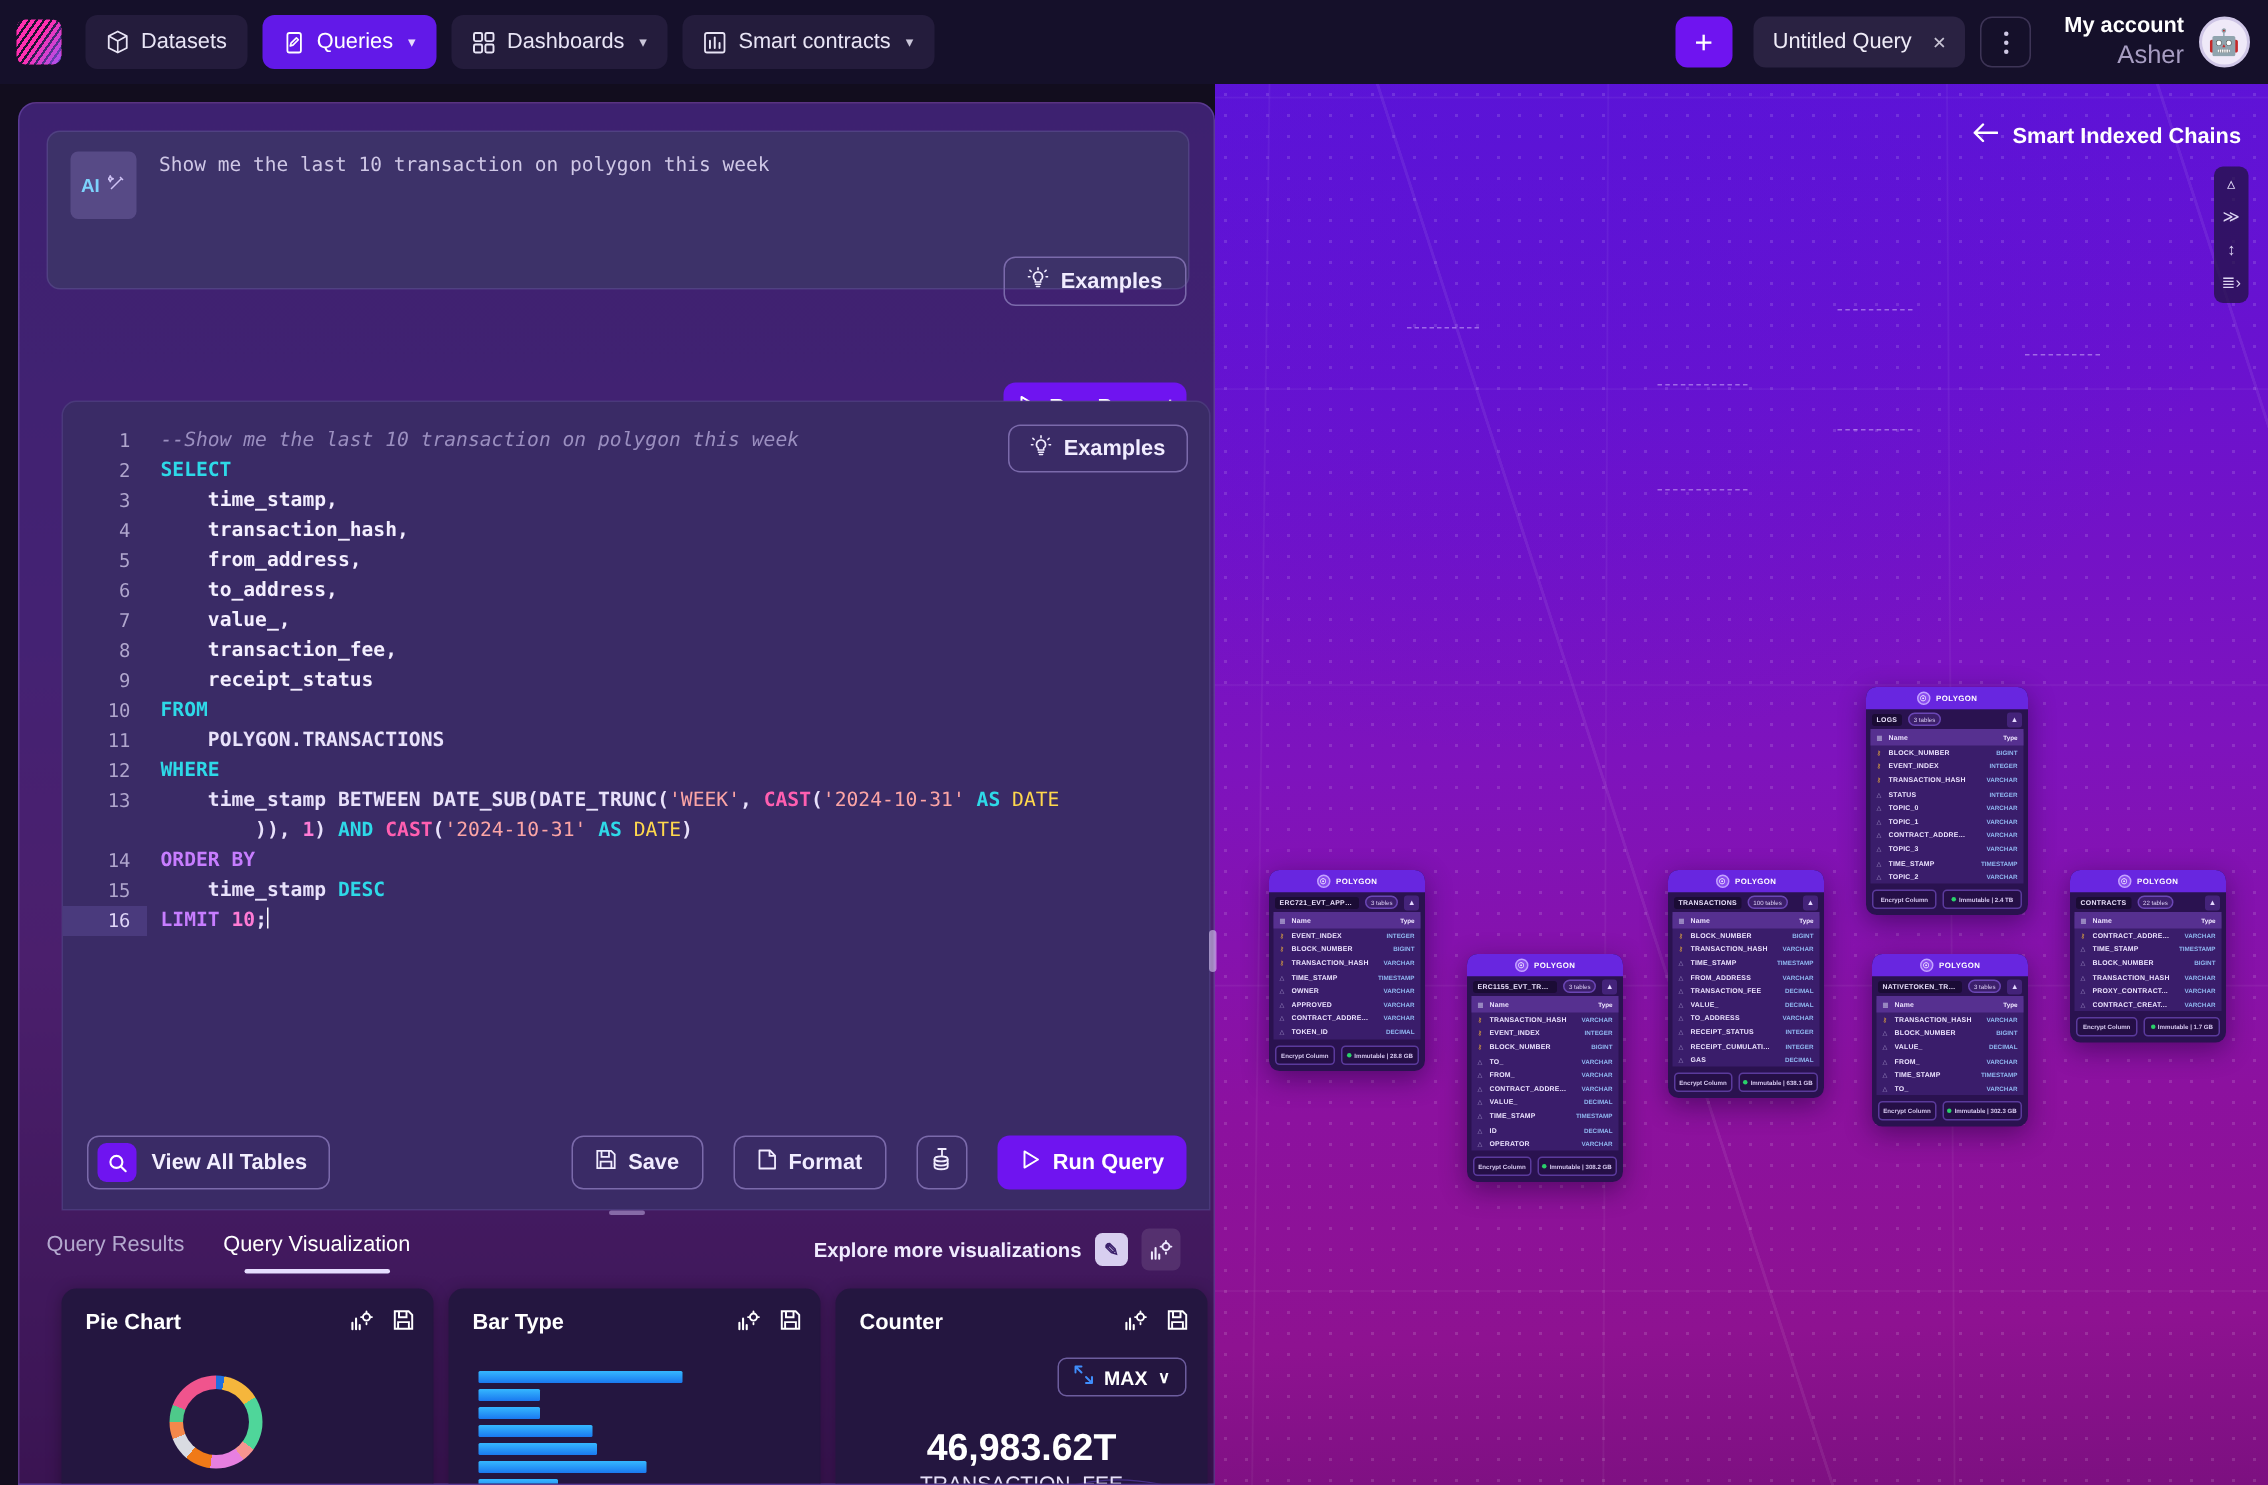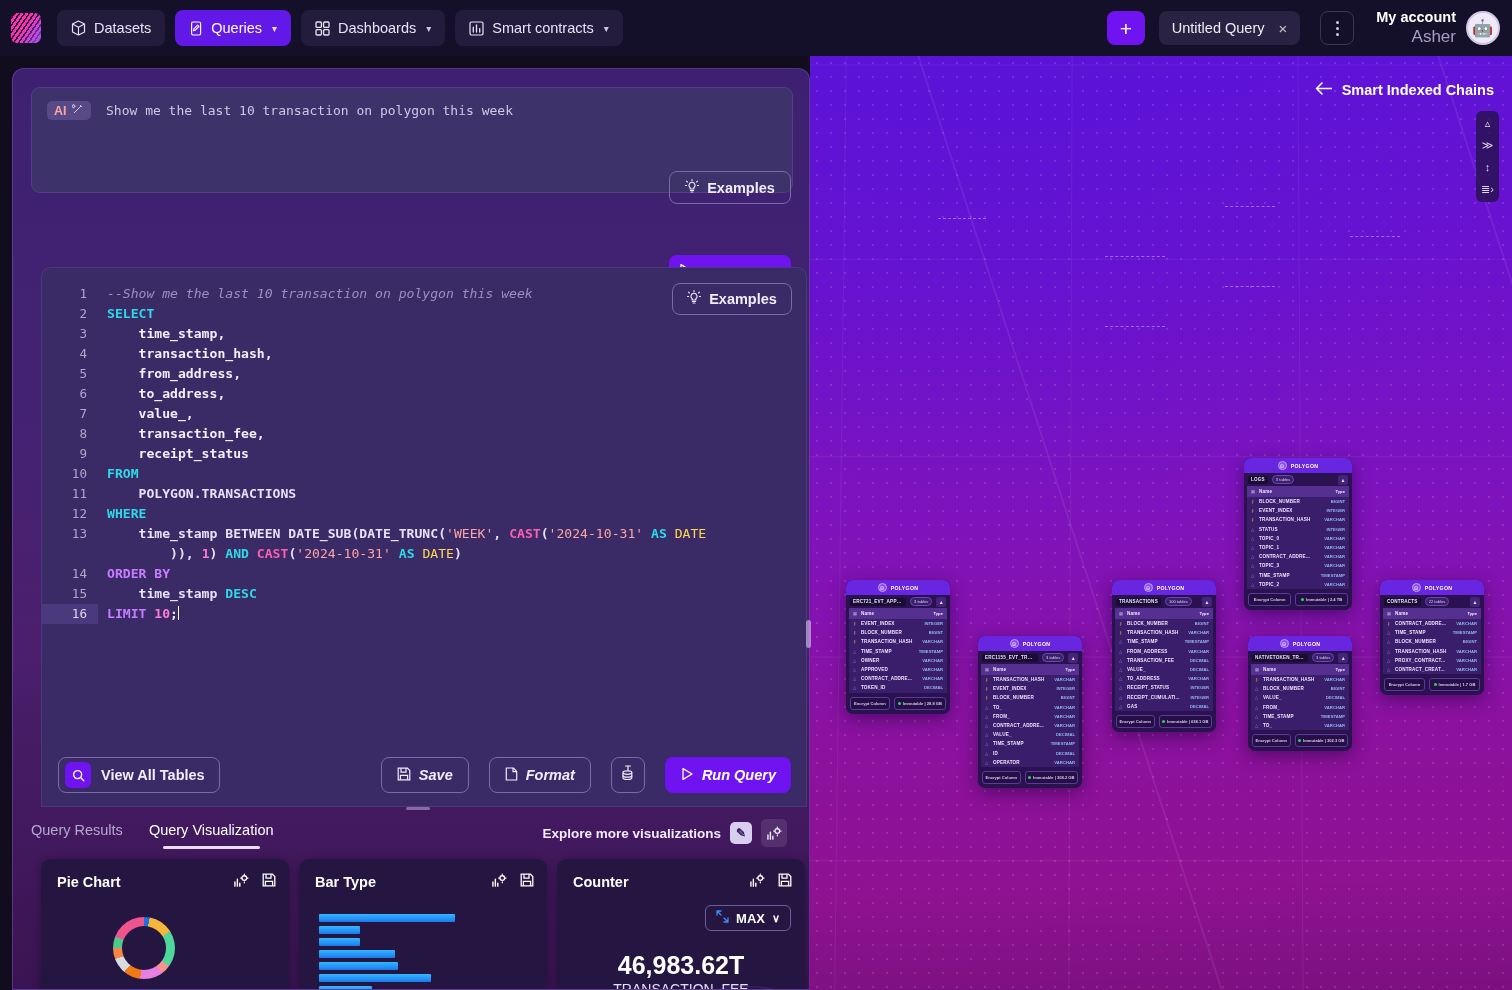--- a/index.html
+++ b/index.html
@@ -46,21 +46,21 @@
   .navbtn svg { display:block; }
   .topspacer { flex: 1 1 auto; }
   .plusbtn {
     width: 38px; height: 34px; border-radius: 8px; background: #6f14f0;
     display: flex; align-items: center; justify-content: center;
     font-size: 21px; line-height: 1; cursor: pointer; margin-right: 14px;
   }
   .tabchip {
     height: 34px; display: flex; align-items: center; gap: 14px;
     padding: 0 13px; border-radius: 8px; background: #2a2242;
-    font-size: 14.5px; color: #efecf8; cursor: pointer; margin-right: 20px;
+    font-size: 14.5px; color: #efecf8; cursor: pointer; margin-right: 10px;
   }
   .tabchip .x { font-size: 15px; opacity: .8; cursor: pointer; }
   .kebab {
     width: 34px; height: 34px; border-radius: 8px;
     border: 1px solid #3d3456; background: transparent;
     display: flex; flex-direction: column; align-items: center; justify-content: center; gap: 3px;
     cursor: pointer; margin-right: 22px;
   }
   .kebab i { width: 3px; height: 3px; border-radius: 50%; background: #cfc8e4; display:block; }
   .acct { text-align: right; margin-right: 10px; line-height: 1.18; }
@@ -176,23 +176,23 @@
     background: linear-gradient(180deg,#3d2170 0%, #442273 38%, #4b1f6d 62%, #3a1452 100%);
     border: 1px solid rgba(150,110,220,.35);
     overflow: hidden; z-index: 20;
   }
   .promptbox {
     position: absolute; left: 18px; top: 18px; width: 762px; height: 106px;
     background: #3d3269; border-radius: 9px; border: 1px solid rgba(150,120,220,.22);
   }
   .aichip {
     position: absolute; left: 15px; top: 13px;
-    background: #574a86; border-radius: 5px; padding: 2px 7px;
+    background: #574a86; border-radius: 5px; padding: 15px 7px;
     display: flex; align-items: center; gap: 5px;
-    font-size: 12.5px; font-weight: bold; color: #fca5a5;
+    font-size: 12.5px; font-weight: bold; color: #7dd3fc;
   }
   .prompttext {
     position: absolute; left: 74px; top: 15px; right: 160px;
     font-family: "DejaVu Sans Mono", monospace; font-size: 13px; color: #cfc7e6;
     white-space: nowrap;
   }
   .btn {
     display: flex; align-items: center; justify-content: center; gap: 8px;
     border-radius: 8px; cursor: pointer; font-size: 14.5px; font-weight: bold;
     white-space: nowrap;
@@ -234,21 +234,21 @@
   .viewtables {
     position: absolute; left: 45px; top: 688px; height: 36px; padding: 0 14px 0 6px;
     gap: 10px; border: 1px solid #7b6aab; border-radius: 8px;
     display: flex; align-items: center; font-size: 14.5px; font-weight: bold; color: #f2eeff;
     cursor: pointer; z-index: 5;
   }
   .viewtables .sq {
     width: 26px; height: 26px; border-radius: 6px; background: #6f14f0;
     display: flex; align-items: center; justify-content: center; font-size: 13px;
   }
-  .editbtns { position: absolute; right: 18px; top: 688px; display: flex; gap: 20px; z-index: 5; font-style: italic; }
+  .editbtns { position: absolute; right: 18px; top: 688px; display: flex; gap: 20px; z-index: 5; }
   .editbtns .btn { height: 36px; padding: 0 15px; }
   .editbtns .btn.icononly { width: 34px; padding: 0; }
 
   .tabsbar {
     position: absolute; left: 18px; top: 748px; right: 0; height: 34px;
     display: flex; align-items: center; gap: 26px;
   }
   .tab { font-size: 14.5px; color: #b4a9cf; cursor: pointer; position: relative; padding-bottom: 8px; }
   .tab.active { color: #fff; font-weight: normal; }
   .tab.active::after {

